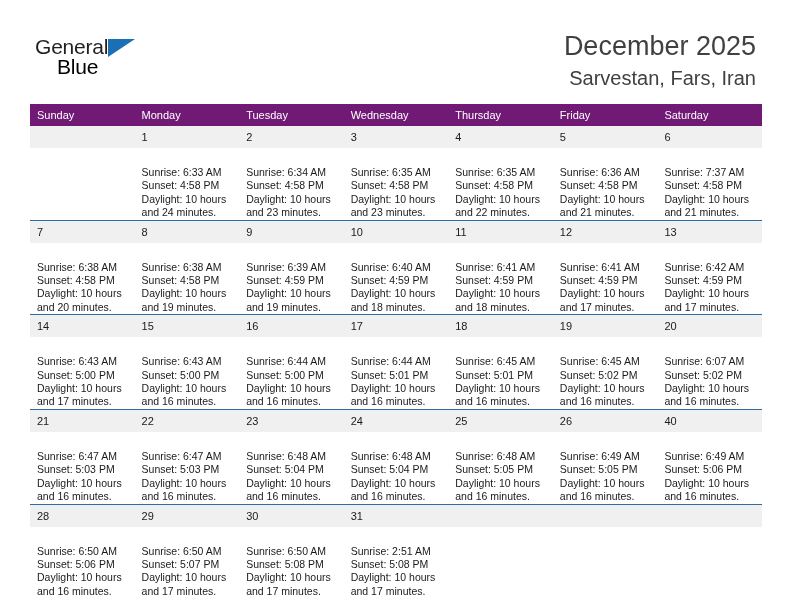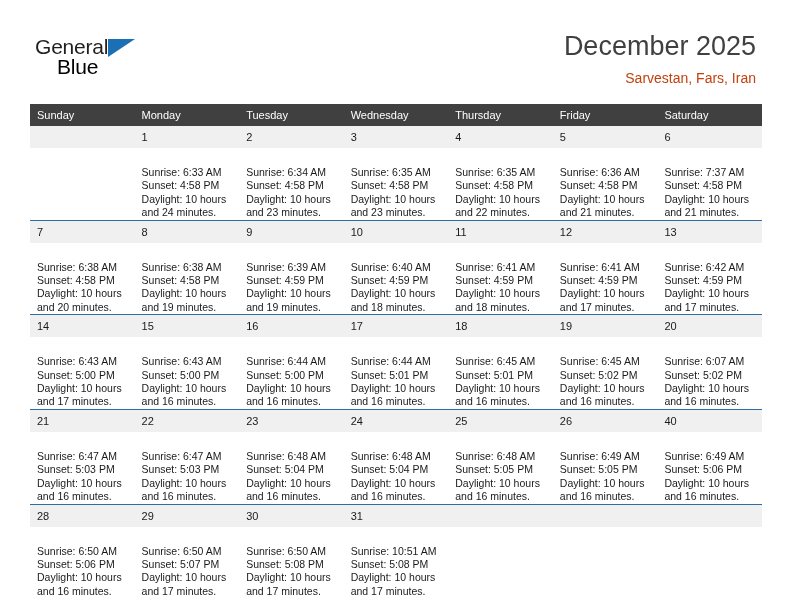--- a/index.html
+++ b/index.html
@@ -72,41 +72,41 @@
   }
   .month-title {
     font-size: 27px;
     line-height: 32px;
     color: #404040;
     font-weight: normal;
     margin: 0;
     white-space: nowrap;
   }
   .location {
-    font-size: 14px;
+    font-size: 20px;
     line-height: 20px;
-    color: #c2410c;
+    color: #404040;
     margin: 6px 0 12px 0;
     white-space: nowrap;
   }
 
   
   .calendar {
     position: absolute;
     left: 30px;
     top: 104px;
     width: 732px;
   }
   .cal-table {
     width: 732px;
     border-collapse: collapse;
     table-layout: fixed;
   }
   .cal-table th {
-    background: #404040;
+    background: #701a75;
     color: #ffffff;
     font-size: 11px;
     font-weight: normal;
     text-align: left;
     padding: 5px 0 5px 7px;
     height: 11px;
     border: none;
   }
   .cal-table td {
     vertical-align: top;
@@ -456,21 +456,21 @@
               <div class="details">
                 <div>Sunrise: 6:50 AM</div>
                 <div>Sunset: 5:08 PM</div>
                 <div>Daylight: 10 hours</div>
                 <div>and 17 minutes.</div>
               </div>
             </td>
             <td>
               <div class="daynum">31</div>
               <div class="details">
-                <div>Sunrise: 10:51 AM</div>
+                <div>Sunrise: 2:51 AM</div>
                 <div>Sunset: 5:08 PM</div>
                 <div>Daylight: 10 hours</div>
                 <div>and 17 minutes.</div>
               </div>
             </td>
             <td>
               <div class="daynum empty">&nbsp;</div>
               <div class="details empty"></div>
             </td>
             <td>

